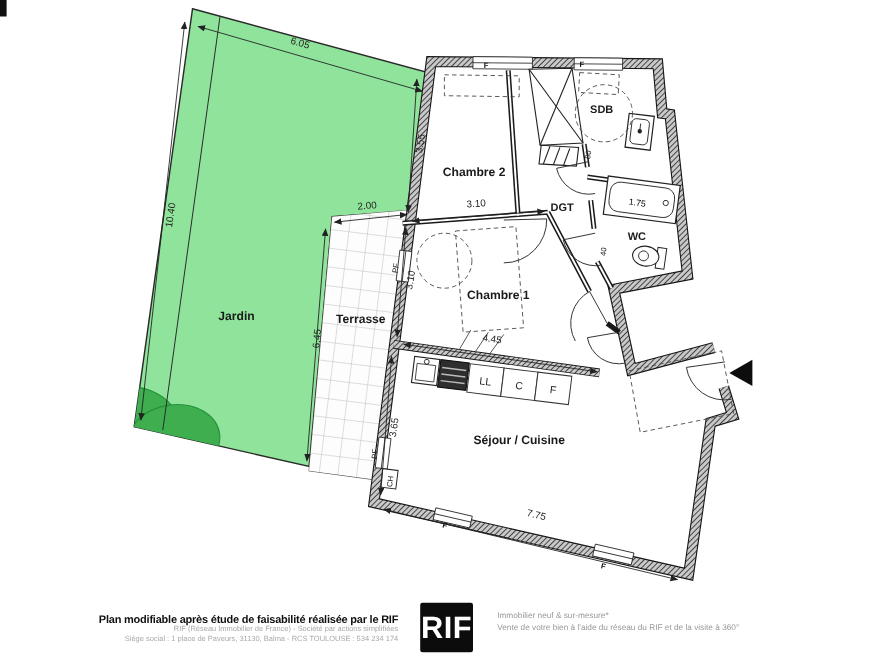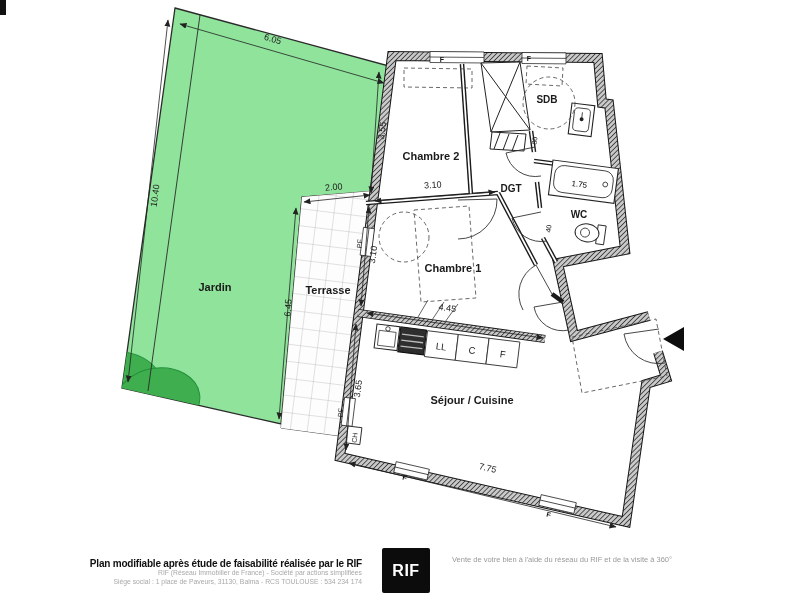--- a/index.html
+++ b/index.html
@@ -12,21 +12,21 @@
   .dim-sm{font-size:7px;fill:#222;}
   .open-label{font-size:7px;fill:#111;font-weight:bold;}
   .cell-label{font-size:9.5px;fill:#222;}
   text{text-anchor:middle;}
   .footer{position:absolute;left:0;top:545px;width:800px;height:55px;display:flex;align-items:flex-start;}
   .footer-left{width:362px;text-align:right;padding-top:13px;}
   .f-title{font-size:10px;font-weight:bold;color:#111;letter-spacing:-0.2px;}
   .f-small{font-size:6.8px;color:#a9a9a9;line-height:8.5px;}
   .rif-logo{width:48px;height:45px;background:#0c0c0c;margin-left:20px;margin-top:3px;
             display:flex;align-items:center;justify-content:center;border-radius:2px;}
-  .rif-logo span{color:#fff;font-weight:bold;font-size:16px;letter-spacing:0.5px;}
+  .rif-logo span{color:#fff;font-weight:bold;font-size:28px;letter-spacing:0.5px;}
   .footer-right{margin-left:22px;padding-top:9px;font-size:7.5px;color:#999;line-height:11px;}
 </style>
 </head>
 <body>
 
 <svg id="plan-svg" width="800" height="545" viewBox="0 0 800 545">
   <defs>
     <pattern id="wallhatch" width="3.5" height="3.5" patternUnits="userSpaceOnUse" patternTransform="rotate(45)">
       <rect width="3.5" height="3.5" fill="#c9c9c9"></rect>
       <line x1="0" y1="0" x2="0" y2="3.5" stroke="#1d1d1d" stroke-width="1.4"></line>
@@ -273,15 +273,16 @@
 <div class="footer">
   <div class="footer-left">
     <div class="f-title">Plan modifiable après étude de faisabilité réalisée par le RIF</div>
     <div class="f-small">RIF (Réseau Immobilier de France) - Société par actions simplifiées</div>
     <div class="f-small">Siège social : 1 place de Paveurs, 31130, Balma - RCS TOULOUSE : 534 234 174</div>
   </div>
   <div class="rif-logo">
     <span>RIF</span>
   </div>
   <div class="footer-right">
+    <div>Immobilier neuf &amp; sur-mesure*</div>
     <div>Vente de votre bien à l'aide du réseau du RIF et de la visite à 360°</div>
   </div>
 </div>
 
 </body></html>

